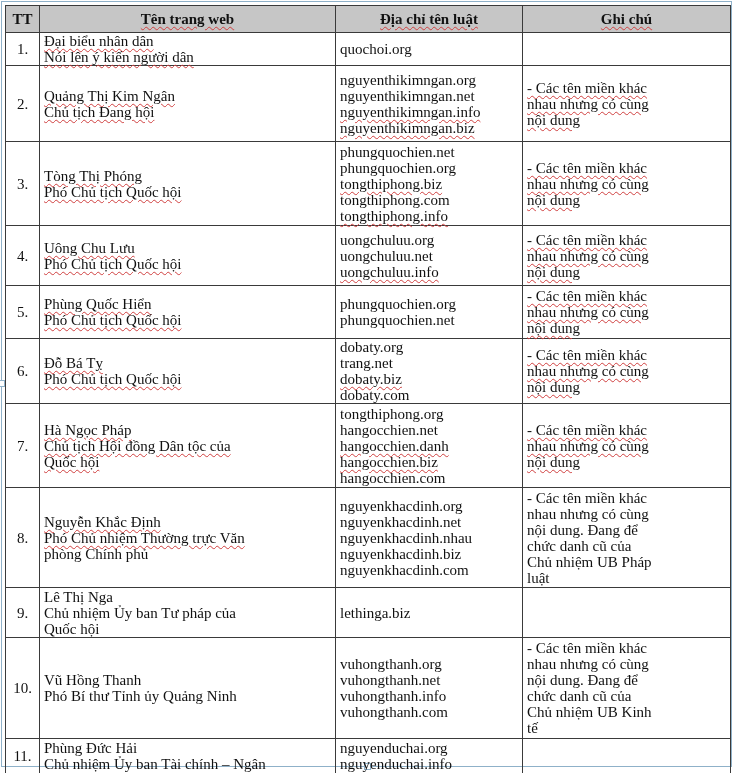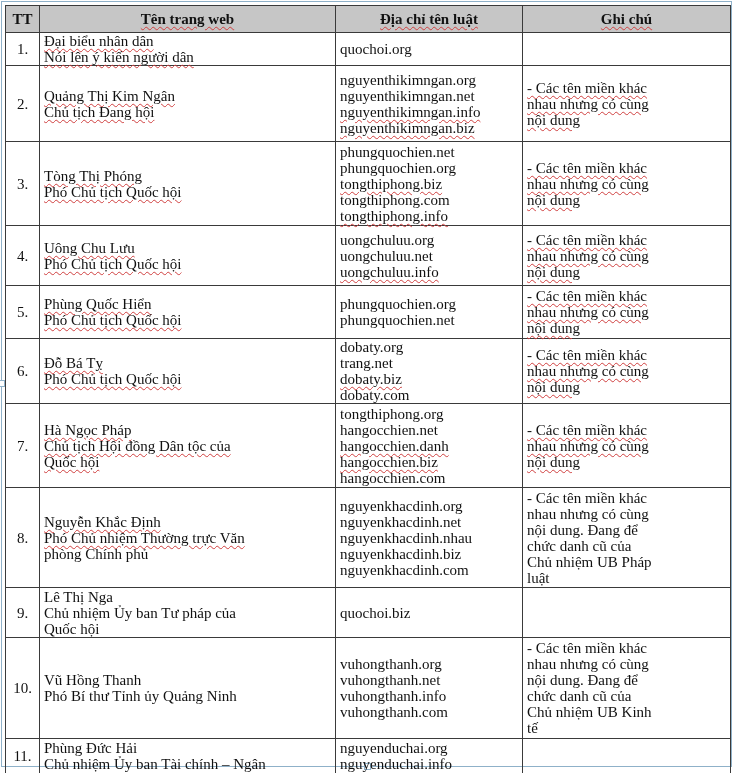--- a/index.html
+++ b/index.html
@@ -189,21 +189,21 @@
         </td>
       </tr>
       <tr style="height: 50px;">
         <td class="tt">9.</td>
         <td class="name">
           <span class="line"><span>Lê Thị Nga</span></span>
           <span class="line"><span>Chủ nhiệm Ủy ban Tư pháp của</span></span>
           <span class="line"><span>Quốc hội</span></span>
         </td>
         <td class="domain">
-          <span class="line"><span>quochoi.biz</span></span>
+          <span class="line"><span>lethinga.biz</span></span>
         </td>
         <td class="note"></td>
       </tr>
       <tr style="height: 101px;">
         <td class="tt">10.</td>
         <td class="name">
           <span class="line"><span>Vũ Hồng Thanh</span></span>
           <span class="line"><span>Phó Bí thư Tỉnh ủy Quảng Ninh</span></span>
         </td>
         <td class="domain">

